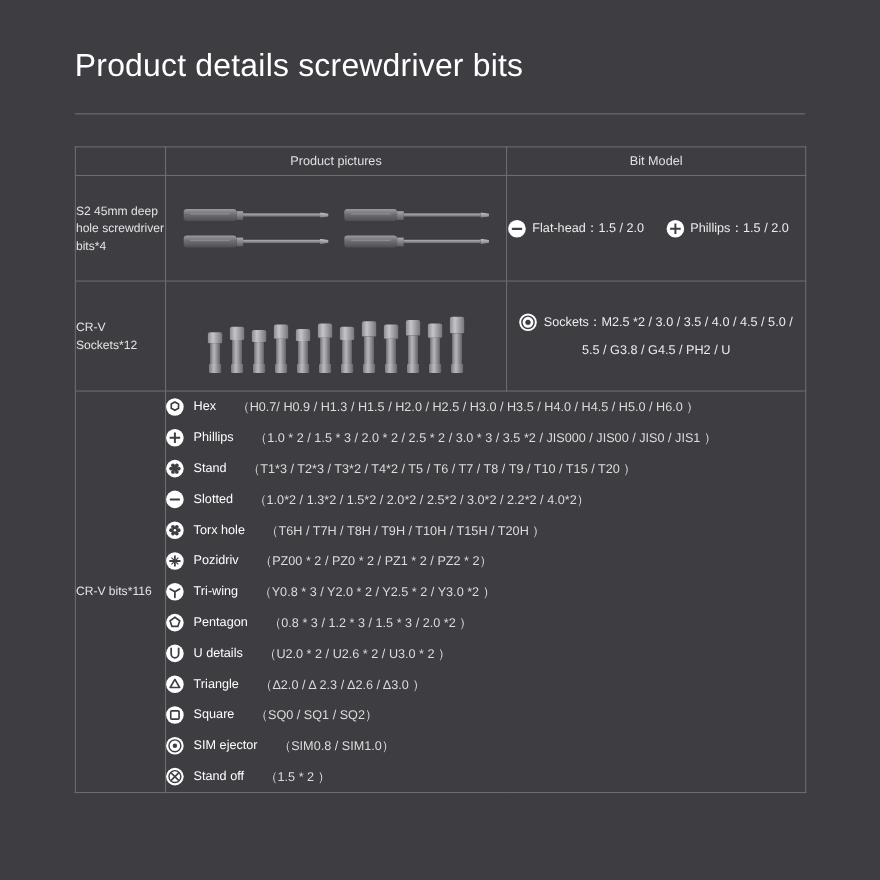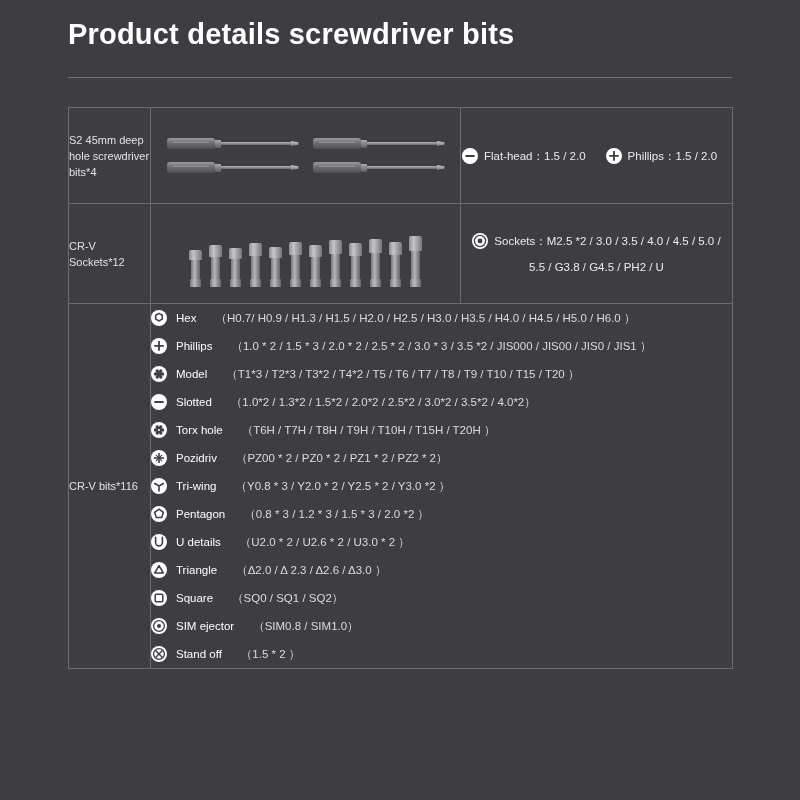--- a/index.html
+++ b/index.html
@@ -16,24 +16,24 @@
     overflow: hidden;
   }
   .page {
     position: relative;
     width: 800px;
     height: 800px;
     padding: 0 68px;
   }
   .title {
     font-size: 29px;
-    font-weight: 700;
+    font-weight: 400;
     color: #ffffff;
     letter-spacing: 0.2px;
-    padding-top: 18px;
+    padding-top: 44px;
     margin: 0;
   }
   .title-rule {
     margin-top: 26px;
     border-bottom: 1px solid #6f6f74;
   }
 
   table.spec {
     margin-top: 29px;
     width: 664px;
@@ -214,20 +214,25 @@
   <h1 class="title">Product details screwdriver bits</h1>
   <div class="title-rule"></div>
 
   <table class="spec">
     <colgroup>
       <col class="col-label">
         <col class="col-pics">
         <col class="col-model">
     </colgroup>
     <tbody>
+        <tr>
+      <th class="hdr"></th>
+      <th class="hdr">Product pictures</th>
+      <th class="hdr">Bit Model</th>
+    </tr>
 
     <tr>
       <td class="rowlabel">S2 45mm deep hole screwdriver bits*4</td>
       <td class="pics-4">
         <div class="drivers">
           <div class="driver-row">
             <div class="driver">
               <span class="handle"></span>
                   <span class="collar"></span>
                   <span class="shaft"></span>
@@ -385,31 +390,31 @@
                   <svg width="16" height="16" viewBox="0 0 16 16">
                     <circle cx="11.50" cy="8.00" r="1.7" fill="#3d3d42"></circle>
                     <circle cx="9.75" cy="11.03" r="1.7" fill="#3d3d42"></circle>
                     <circle cx="6.25" cy="11.03" r="1.7" fill="#3d3d42"></circle>
                     <circle cx="4.50" cy="8.00" r="1.7" fill="#3d3d42"></circle>
                     <circle cx="6.25" cy="4.97" r="1.7" fill="#3d3d42"></circle>
                     <circle cx="9.75" cy="4.97" r="1.7" fill="#3d3d42"></circle>
                     <circle cx="8" cy="8" r="2.6" fill="#3d3d42"></circle>
                   </svg>
                 </span>
-                <span class="bit-name">Model</span>
+                <span class="bit-name">Stand</span>
                 <span class="bit-vals">（T1*3 / T2*3 / T3*2 / T4*2 / T5 / T6 / T7 / T8 / T9 / T10 / T15 / T20 ）</span>
               </div>
               <div class="bit-row">
                 <span class="ic">
                   <svg width="16" height="16" viewBox="0 0 16 16">
                     <rect x="3.2" y="7.1" width="9.6" height="1.9" rx="0.9" fill="#3d3d42"></rect>
                   </svg>
                 </span>
                 <span class="bit-name">Slotted</span>
-                <span class="bit-vals">（1.0*2 / 1.3*2 / 1.5*2 / 2.0*2 / 2.5*2 / 3.0*2 / 3.5*2 / 4.0*2）</span>
+                <span class="bit-vals">（1.0*2 / 1.3*2 / 1.5*2 / 2.0*2 / 2.5*2 / 3.0*2 / 2.2*2 / 4.0*2）</span>
               </div>
               <div class="bit-row">
                 <span class="ic">
                   <svg width="16" height="16" viewBox="0 0 16 16">
                     <circle cx="11.50" cy="8.00" r="1.7" fill="#3d3d42"></circle>
                     <circle cx="9.75" cy="11.03" r="1.7" fill="#3d3d42"></circle>
                     <circle cx="6.25" cy="11.03" r="1.7" fill="#3d3d42"></circle>
                     <circle cx="4.50" cy="8.00" r="1.7" fill="#3d3d42"></circle>
                     <circle cx="6.25" cy="4.97" r="1.7" fill="#3d3d42"></circle>
                     <circle cx="9.75" cy="4.97" r="1.7" fill="#3d3d42"></circle>

